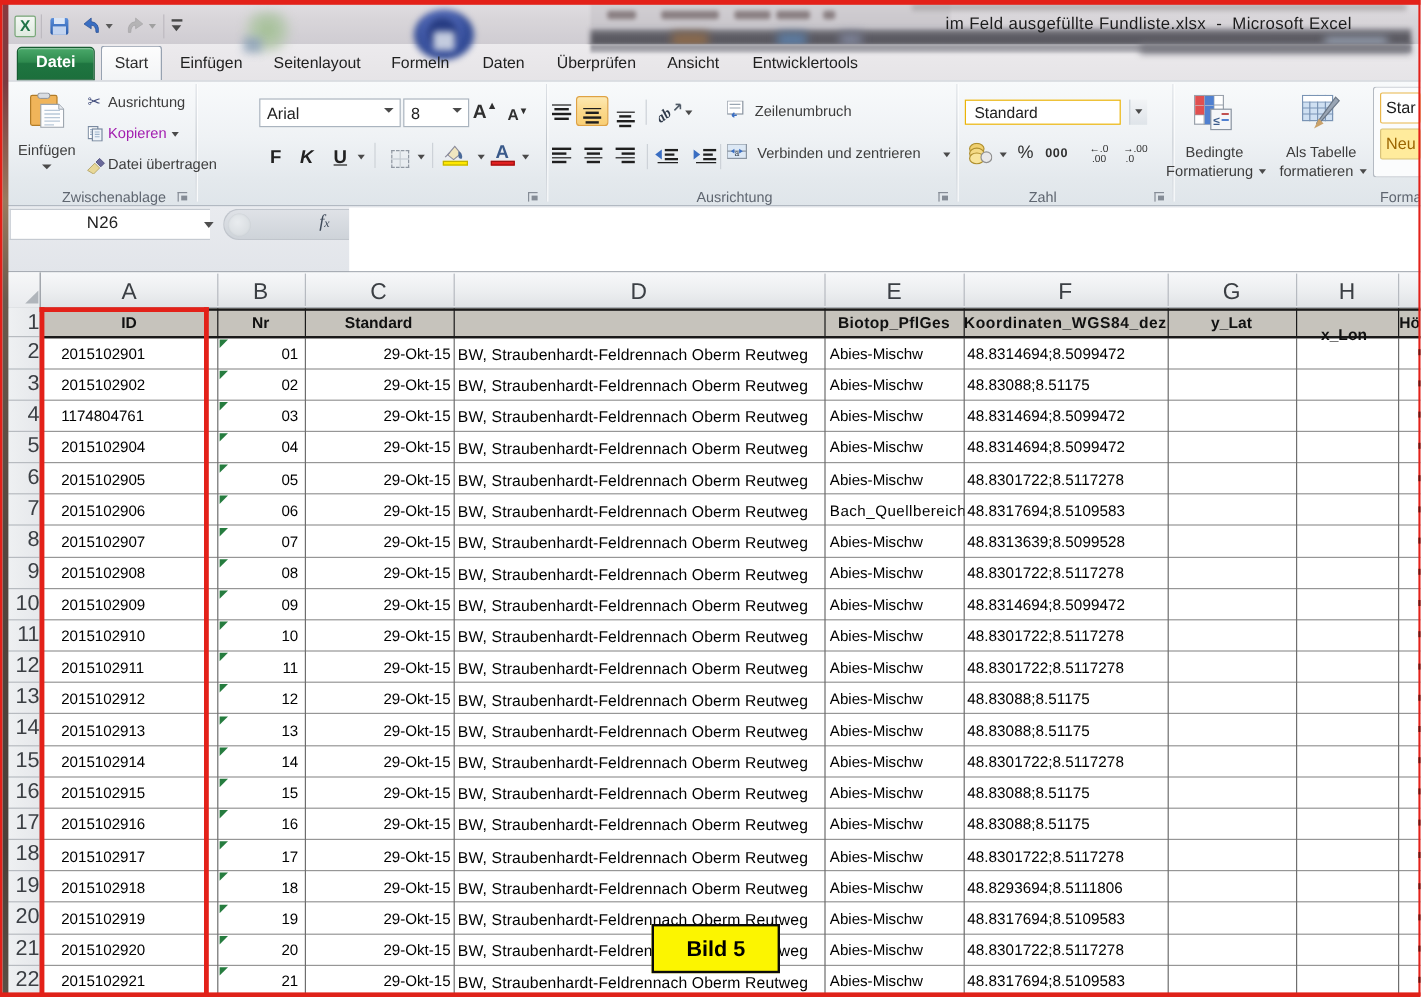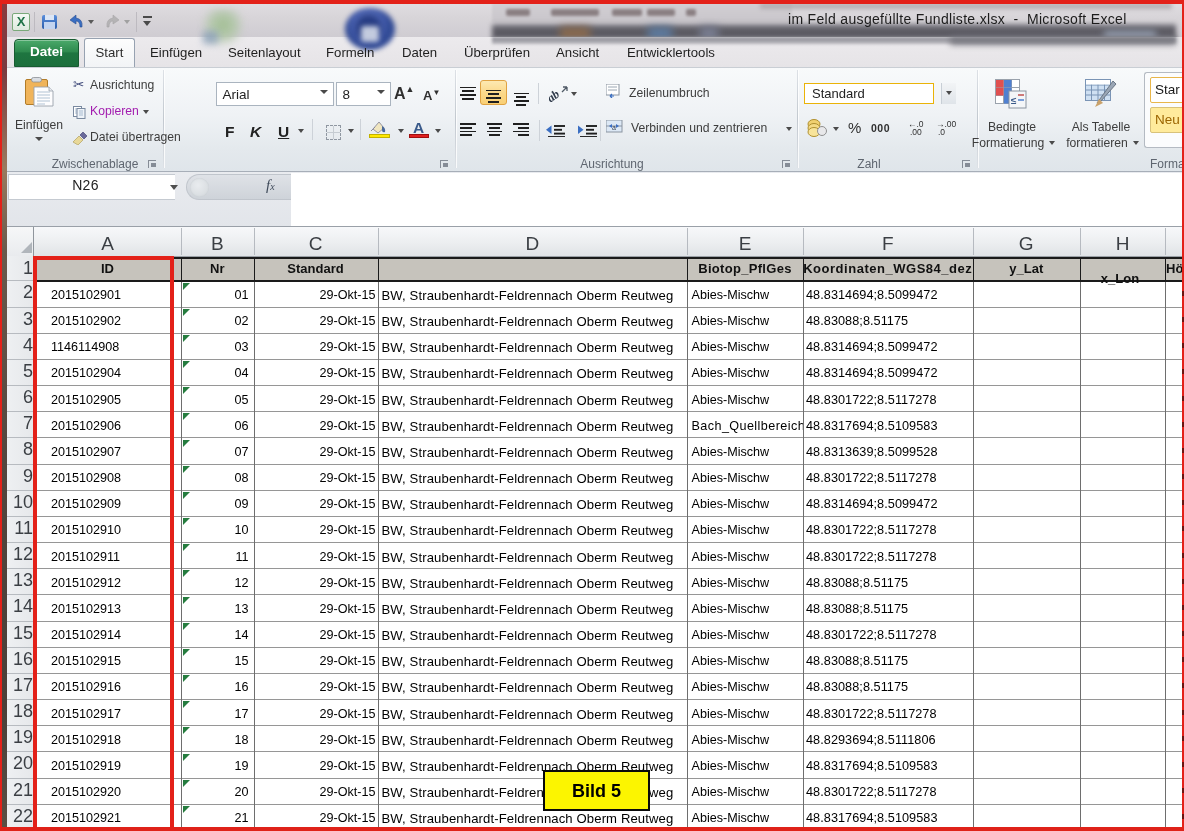--- a/index.html
+++ b/index.html
@@ -376,21 +376,21 @@
 <div style="position:absolute;left:691.5px;top:287.8px;width:114px;height:15px;font-size:12.6px;color:#000;">Abies-Mischw</div>
 <div style="position:absolute;left:806.0px;top:287.8px;width:165px;height:15px;font-size:12.7px;letter-spacing:0.05px;color:#000;">48.8314694;8.5099472</div>
 <div style="position:absolute;left:182.5px;top:282.5px;width:0;height:0;border-left:7px solid #267c3f;border-bottom:7px solid transparent;"></div>
 <div style="position:absolute;left:51.0px;top:314.0px;width:120px;height:15px;font-size:12.6px;color:#000;">2015102902</div>
 <div style="position:absolute;left:181.0px;top:314.0px;width:67.5px;height:15px;font-size:12.6px;color:#000;text-align:right;">02</div>
 <div style="position:absolute;left:253.5px;top:314.0px;width:122.0px;height:15px;font-size:12.6px;color:#000;text-align:right;">29-Okt-15</div>
 <div style="position:absolute;left:381.5px;top:314.0px;width:300px;height:15px;font-size:13.1px;letter-spacing:0.12px;color:#000;">BW, Straubenhardt-Feldrennach Oberm Reutweg</div>
 <div style="position:absolute;left:691.5px;top:314.0px;width:114px;height:15px;font-size:12.6px;color:#000;">Abies-Mischw</div>
 <div style="position:absolute;left:806.0px;top:314.0px;width:165px;height:15px;font-size:12.7px;letter-spacing:0.05px;color:#000;">48.83088;8.51175</div>
 <div style="position:absolute;left:182.5px;top:308.7px;width:0;height:0;border-left:7px solid #267c3f;border-bottom:7px solid transparent;"></div>
-<div style="position:absolute;left:51.0px;top:340.1px;width:120px;height:15px;font-size:12.6px;color:#000;">1146114908</div>
+<div style="position:absolute;left:51.0px;top:340.1px;width:120px;height:15px;font-size:12.6px;color:#000;">1174804761</div>
 <div style="position:absolute;left:181.0px;top:340.1px;width:67.5px;height:15px;font-size:12.6px;color:#000;text-align:right;">03</div>
 <div style="position:absolute;left:253.5px;top:340.1px;width:122.0px;height:15px;font-size:12.6px;color:#000;text-align:right;">29-Okt-15</div>
 <div style="position:absolute;left:381.5px;top:340.1px;width:300px;height:15px;font-size:13.1px;letter-spacing:0.12px;color:#000;">BW, Straubenhardt-Feldrennach Oberm Reutweg</div>
 <div style="position:absolute;left:691.5px;top:340.1px;width:114px;height:15px;font-size:12.6px;color:#000;">Abies-Mischw</div>
 <div style="position:absolute;left:806.0px;top:340.1px;width:165px;height:15px;font-size:12.7px;letter-spacing:0.05px;color:#000;">48.8314694;8.5099472</div>
 <div style="position:absolute;left:182.5px;top:334.8px;width:0;height:0;border-left:7px solid #267c3f;border-bottom:7px solid transparent;"></div>
 <div style="position:absolute;left:51.0px;top:366.3px;width:120px;height:15px;font-size:12.6px;color:#000;">2015102904</div>
 <div style="position:absolute;left:181.0px;top:366.3px;width:67.5px;height:15px;font-size:12.6px;color:#000;text-align:right;">04</div>
 <div style="position:absolute;left:253.5px;top:366.3px;width:122.0px;height:15px;font-size:12.6px;color:#000;text-align:right;">29-Okt-15</div>
 <div style="position:absolute;left:381.5px;top:366.3px;width:300px;height:15px;font-size:13.1px;letter-spacing:0.12px;color:#000;">BW, Straubenhardt-Feldrennach Oberm Reutweg</div>

